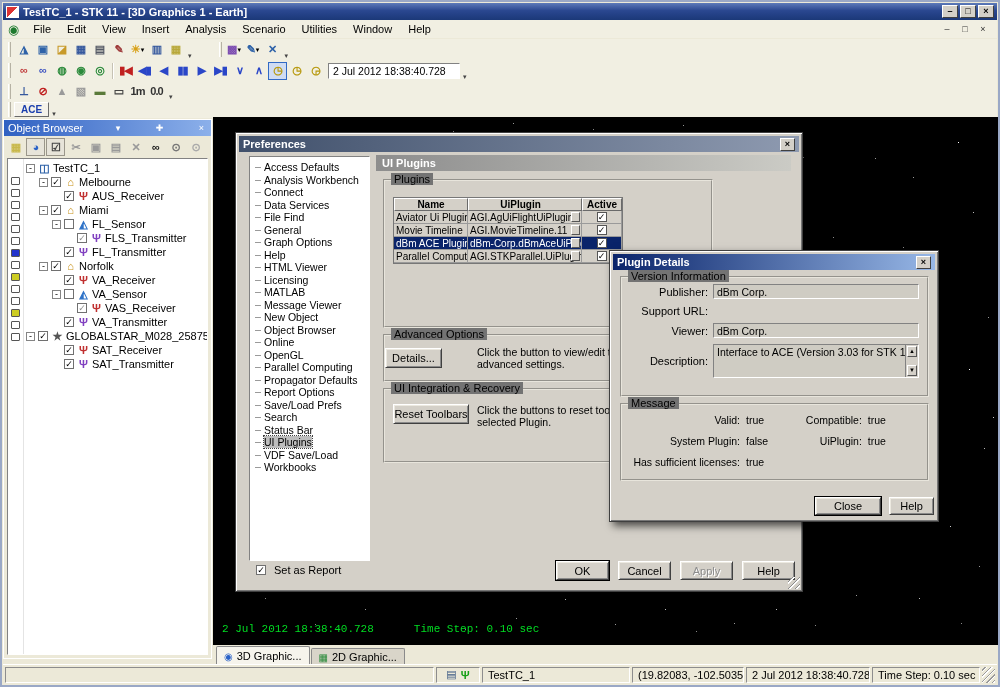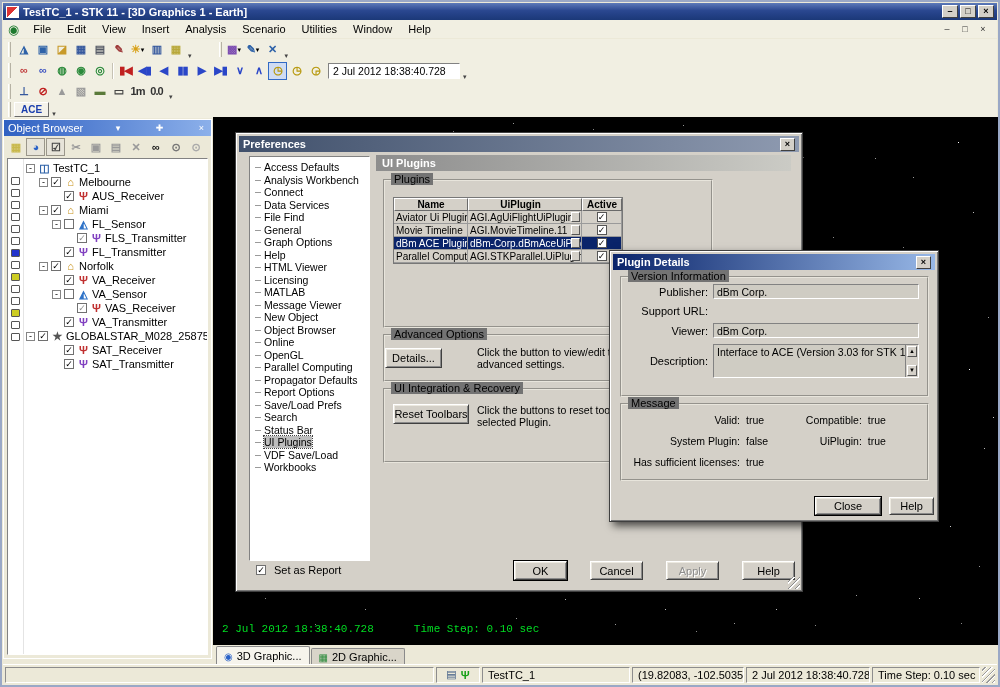--- a/index.html
+++ b/index.html
@@ -101,21 +101,21 @@
   .pcell.name{width:74px;} .pcell.plug{width:114px;position:relative;padding-right:11px;} .pcell.act{width:40px;justify-content:center;}
   .prow.head .pcell{border:1px solid;border-color:#fff #6a6a6a #6a6a6a #fff;font-weight:bold;justify-content:center;}
   .prow.sel .pcell{background:#0a246a;color:#fff;}
   .browse{position:absolute;right:1px;top:1px;bottom:1px;width:9px;background:#d4d0c8;border:1px solid;border-color:#fff #555 #555 #fff;}
   .acb{width:10px;height:10px;background:#fff;border:1px solid #555;font-size:9px;line-height:9px;text-align:center;color:#000;}
   .btn-details{position:absolute;left:0;top:12px;width:57px;height:20px;}
   .btn-reset{position:absolute;left:8px;top:14px;width:76px;height:20px;}
   .gdesc{position:absolute;left:92px;width:228px;font-size:10.5px;line-height:12px;}
   .adv-desc{top:10px;} .ui-desc{top:14px;}
   .setdef{position:absolute;left:20px;top:431px;display:flex;align-items:center;gap:5px;}
-  .prefs-buttons{position:absolute;right:7px;top:428px;display:flex;gap:23px;}
+  .prefs-buttons{position:absolute;right:7px;top:428px;display:flex;gap:9px;}
   .prefs-buttons .btn{width:53px;height:19px;}
   
   .pd{position:absolute;left:607px;top:248px;width:330px;height:272px;background:#d4d0c8;border:1px solid #404040;
     box-shadow:4px 4px 8px rgba(0,0,0,.65),inset 1px 1px 0 #fff,inset -1px -1px 0 #777;z-index:20;}
   .pd .dlg-title{background:linear-gradient(90deg,#0a246a,#97b7e6);}
   .gb-version{left:10px;top:25px;width:309px;height:121px;}
   .vrow{display:flex;align-items:center;margin:6px 8px 0 0;}
   .vlabel{width:86px;text-align:right;margin-right:5px;flex:0 0 auto;}
   .vfield{flex:1;height:15px;border:1px solid;border-color:#828282 #fff #fff #828282;background:#cfccc3;
     display:flex;align-items:center;padding:0 3px;overflow:hidden;white-space:nowrap;font-size:10.5px;}

